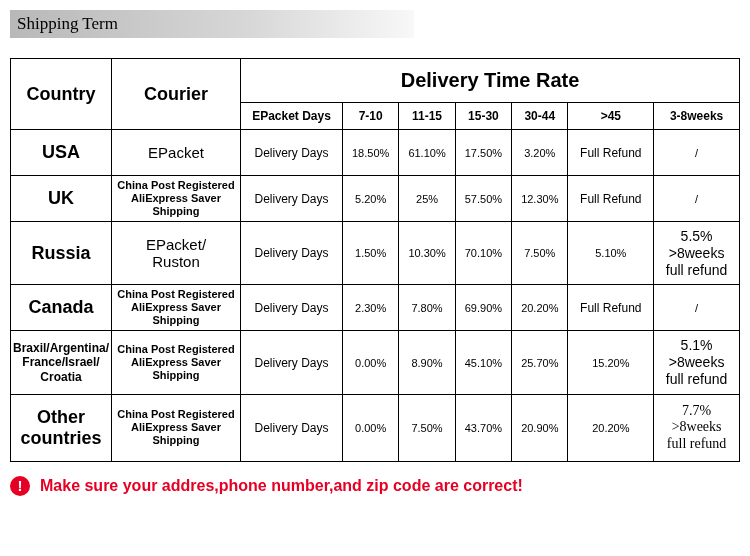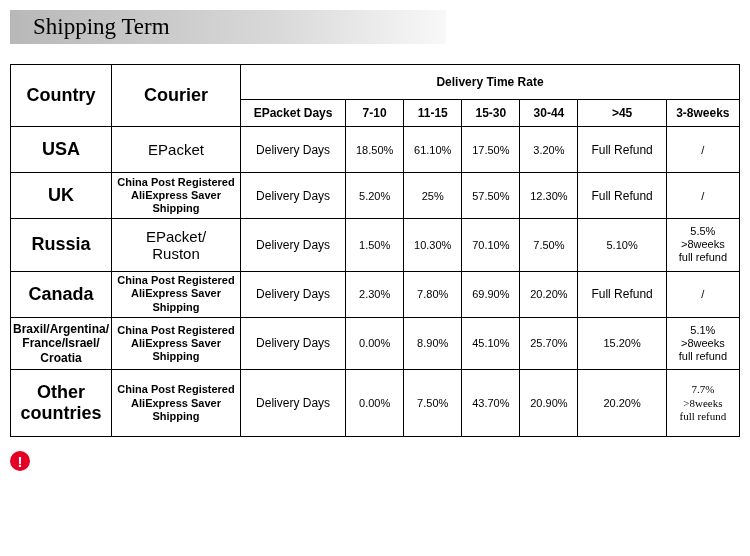--- a/index.html
+++ b/index.html
@@ -5,22 +5,22 @@
     body {
       margin: 0;
       padding: 10px;
       font-family: Arial, sans-serif;
       background: #fff;
       width: 730px;
     }
     .shipping-header {
       background: linear-gradient(to right, #b8b8b8 0%, #d8d8d8 60%, #f8f8f8 100%);
       color: #000;
-      padding: 4px 23px;
-      font-size: 23px;
+      padding: 4px 7px;
+      font-size: 17px;
       font-family: Georgia, serif;
       width: 390px;
       margin-bottom: 20px;
     }
     table {
       border-collapse: collapse;
       width: 100%;
       font-size: 13px;
     }
     th, td {
@@ -35,21 +35,21 @@
       width: 90px;
       padding: 14px 4px;
     }
     .col-courier {
       font-size: 18px;
       font-weight: bold;
       width: 120px;
       padding: 14px 4px;
     }
     .header-delivery {
-      font-size: 12px;
+      font-size: 20px;
       font-weight: bold;
       padding: 10px 4px;
     }
     .sub-header {
       font-size: 12px;
       font-weight: bold;
       padding: 6px 2px;
       white-space: nowrap;
     }
     .row-country {
@@ -77,21 +77,21 @@
     }
     .cell-days {
       font-size: 12px;
       font-weight: normal;
       white-space: nowrap;
     }
     .cell-pct {
       font-size: 11px;
     }
     .cell-note {
-      font-size: 11px;
+      font-size: 14px;
       line-height: 1.2;
     }
     .cell-refund {
       font-size: 12px;
       white-space: nowrap;
     }
     .warning-row {
       margin-top: 14px;
       display: flex;
       align-items: center;
@@ -221,13 +221,14 @@
         <td class="cell-pct">20.20%</td>
         <td class="cell-note" style="white-space: pre-line; font-family: Liberation Serif, serif;">7.7%
 &gt;8weeks
 full refund</td>
       </tr>
     </tbody>
 </table>
 
 <div class="warning-row">
   <div class="warning-icon">!</div>
+  <div class="warning-text">Make sure your addres,phone number,and zip code are correct!</div>
 </div>
 
 </body></html>

